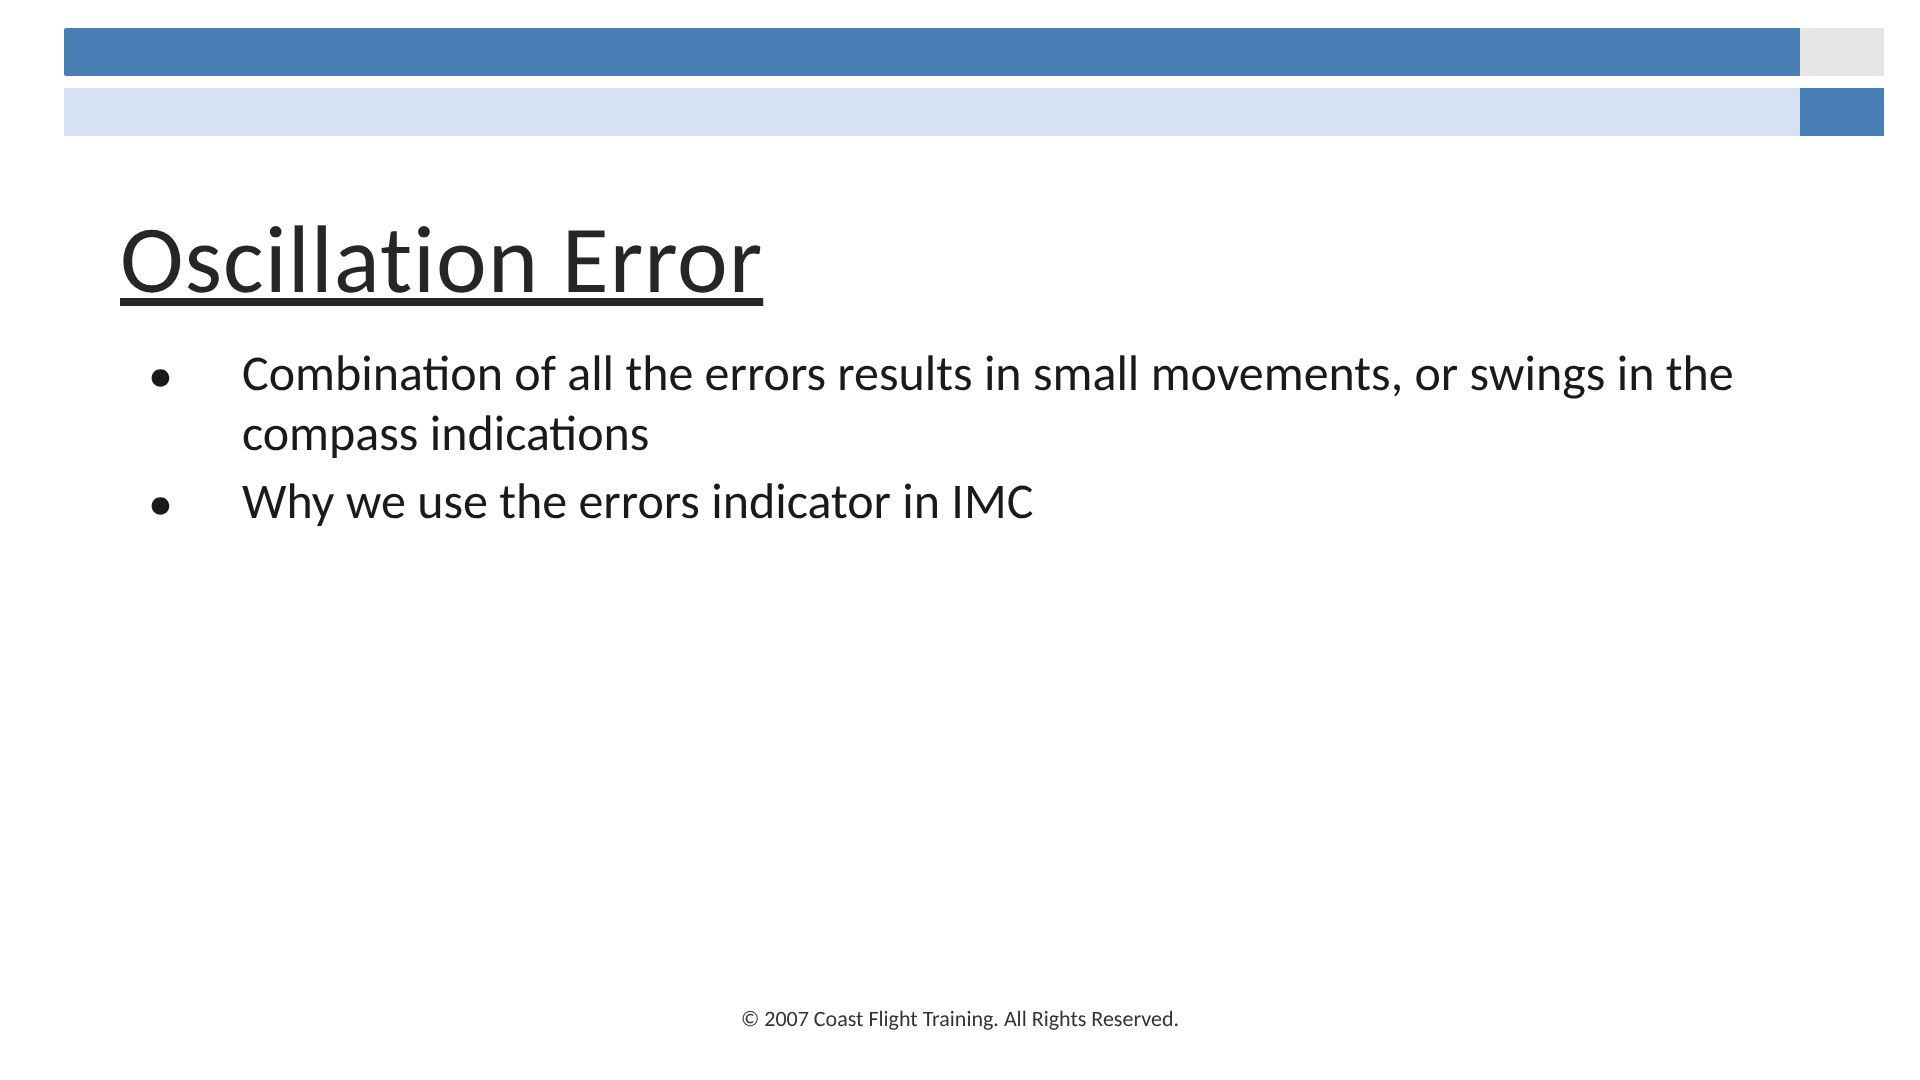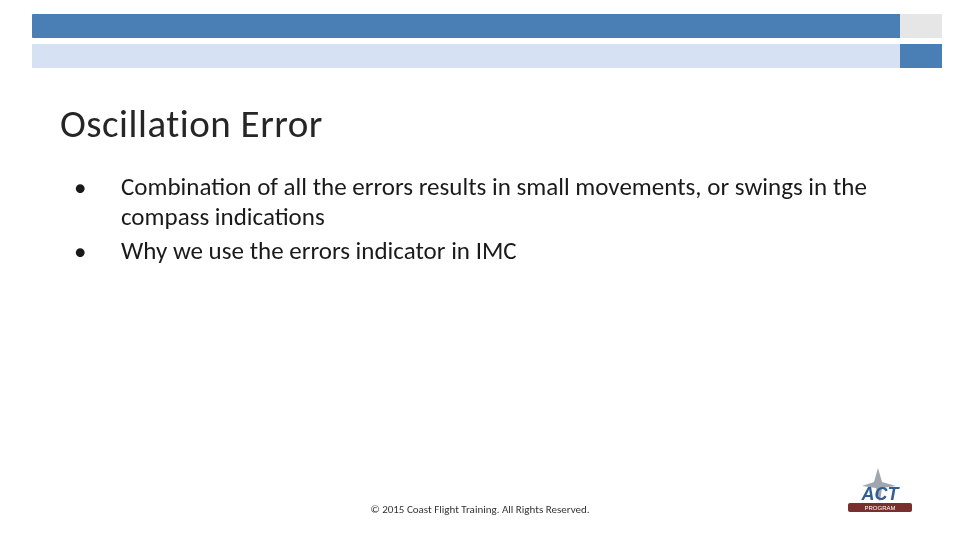--- a/index.html
+++ b/index.html
@@ -37,24 +37,25 @@
     top: 0;
     height: 24px;
     width: 42px;
     background: #4a7fb5;
   }
 
   .title {
     position: absolute;
     left: 60px;
     top: 100px;
-    font-size: 39px;
+    font-size: 48px;
     font-weight: 300;
     letter-spacing: 0.5px;
     color: #262626;
+    text-decoration: underline;
   }
 
   .body {
     position: absolute;
     left: 74px;
     right: 50px;
     top: 172px;
     font-size: 25px;
     line-height: 1.2;
     color: #1a1a1a;
@@ -117,27 +118,17 @@
     <div class="bullet">
       <div class="dot">•</div>
       <div class="txt">Combination of all the errors results in small movements, or swings in the compass indications</div>
     </div>
     <div class="bullet">
       <div class="dot">•</div>
       <div class="txt">Why we use the errors indicator in IMC</div>
     </div>
   </div>
 
-  <div class="footer-copy">© 2015 Coast Flight Training. All Rights Reserved.</div>
+  <div class="footer-copy">© 2007 Coast Flight Training. All Rights Reserved.</div>
 
 
-  <div class="logo-right" title="ACT Program">
-    <svg viewBox="0 0 100 52" width="100" height="52">
-      <g fill="#a0a6ad">
-        <polygon points="48,2 52,16 66,20 52,22 50,36 46,22 32,20 44,16"></polygon>
-      </g>
-      <text x="50" y="34" text-anchor="middle" font-size="18" font-weight="700" font-style="italic" font-family="Arial" fill="#2f5f93">ACT</text>
-      <rect x="18" y="37" width="64" height="9" rx="2" fill="#7a2f2f"></rect>
-      <text x="50" y="44" text-anchor="middle" font-size="6" font-family="Arial" fill="#ffffff">PROGRAM</text>
-    </svg>
-  </div>
 
 </div>
 
 </body></html>

